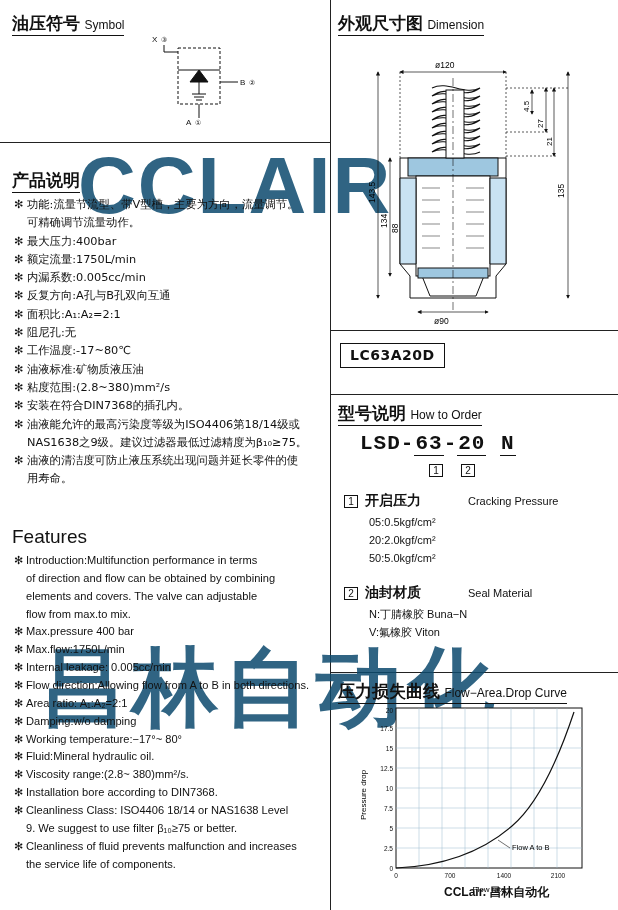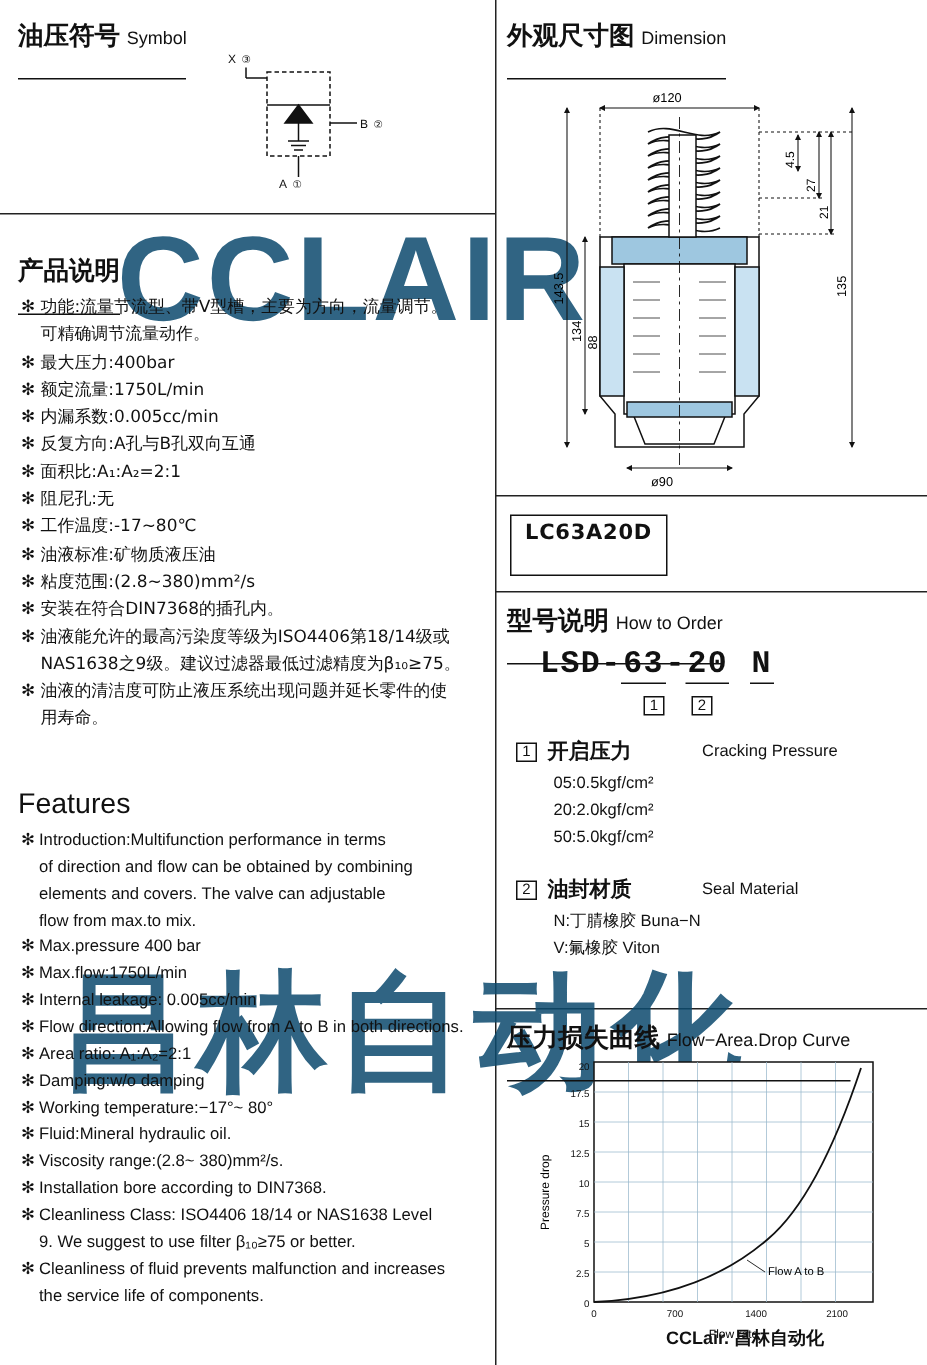--- a/index.html
+++ b/index.html
@@ -31,21 +31,21 @@
   .divider {
     position:absolute; top:0; bottom:0; left:330px;
     border-left:1px solid #222;
   }
   .hline { position:absolute; border-top:1px solid #222; }
 
   
   .head-cn { font-size:17px; font-weight:bold; font-family:"DejaVu Sans", sans-serif; }
   .head-en { font-size:12px; font-weight:normal; }
   .head-box { position:absolute; z-index:8; }
-  .head-underline { border-bottom:1.5px solid #111; display:inline-block; padding-bottom:17px; }
+  .head-underline { border-bottom:1.5px solid #111; display:inline-block; padding-bottom:0; }
 
   
   .spec-list {
     position:absolute; left:14px; top:196px; width:312px;
     font-size:11.3px; line-height:1.62; z-index:8;
     font-family:"DejaVu Sans", sans-serif;
   }
   .spec-list .row { display:flex; align-items:flex-start; }
   .spec-list .ast { width:13px; flex:0 0 13px; }
   .spec-list .txt { flex:1; }
@@ -60,21 +60,21 @@
   .feat-list .txt { flex:1; }
 
   
   .sym-wrap { position:absolute; left:150px; top:30px; z-index:6; }
 
   
   .dim-wrap { position:absolute; left:336px; top:28px; z-index:6; }
 
   .model-box {
     position:absolute; left:340px; top:343px;
-    border:1px solid #111; padding:3px 9px 20px 9px;
+    border:1px solid #111; padding:3px 9px 4px 9px;
     font-size:14px; font-weight:bold; letter-spacing:.5px;
     background:#fff; z-index:9;
     font-family:"DejaVu Sans", sans-serif;
   }
 
   
   .order-code {
     position:absolute; left:360px; top:432px;
     font-size:21px; font-weight:bold; letter-spacing:1px; z-index:9;
     font-family:Liberation Mono, monospace;

